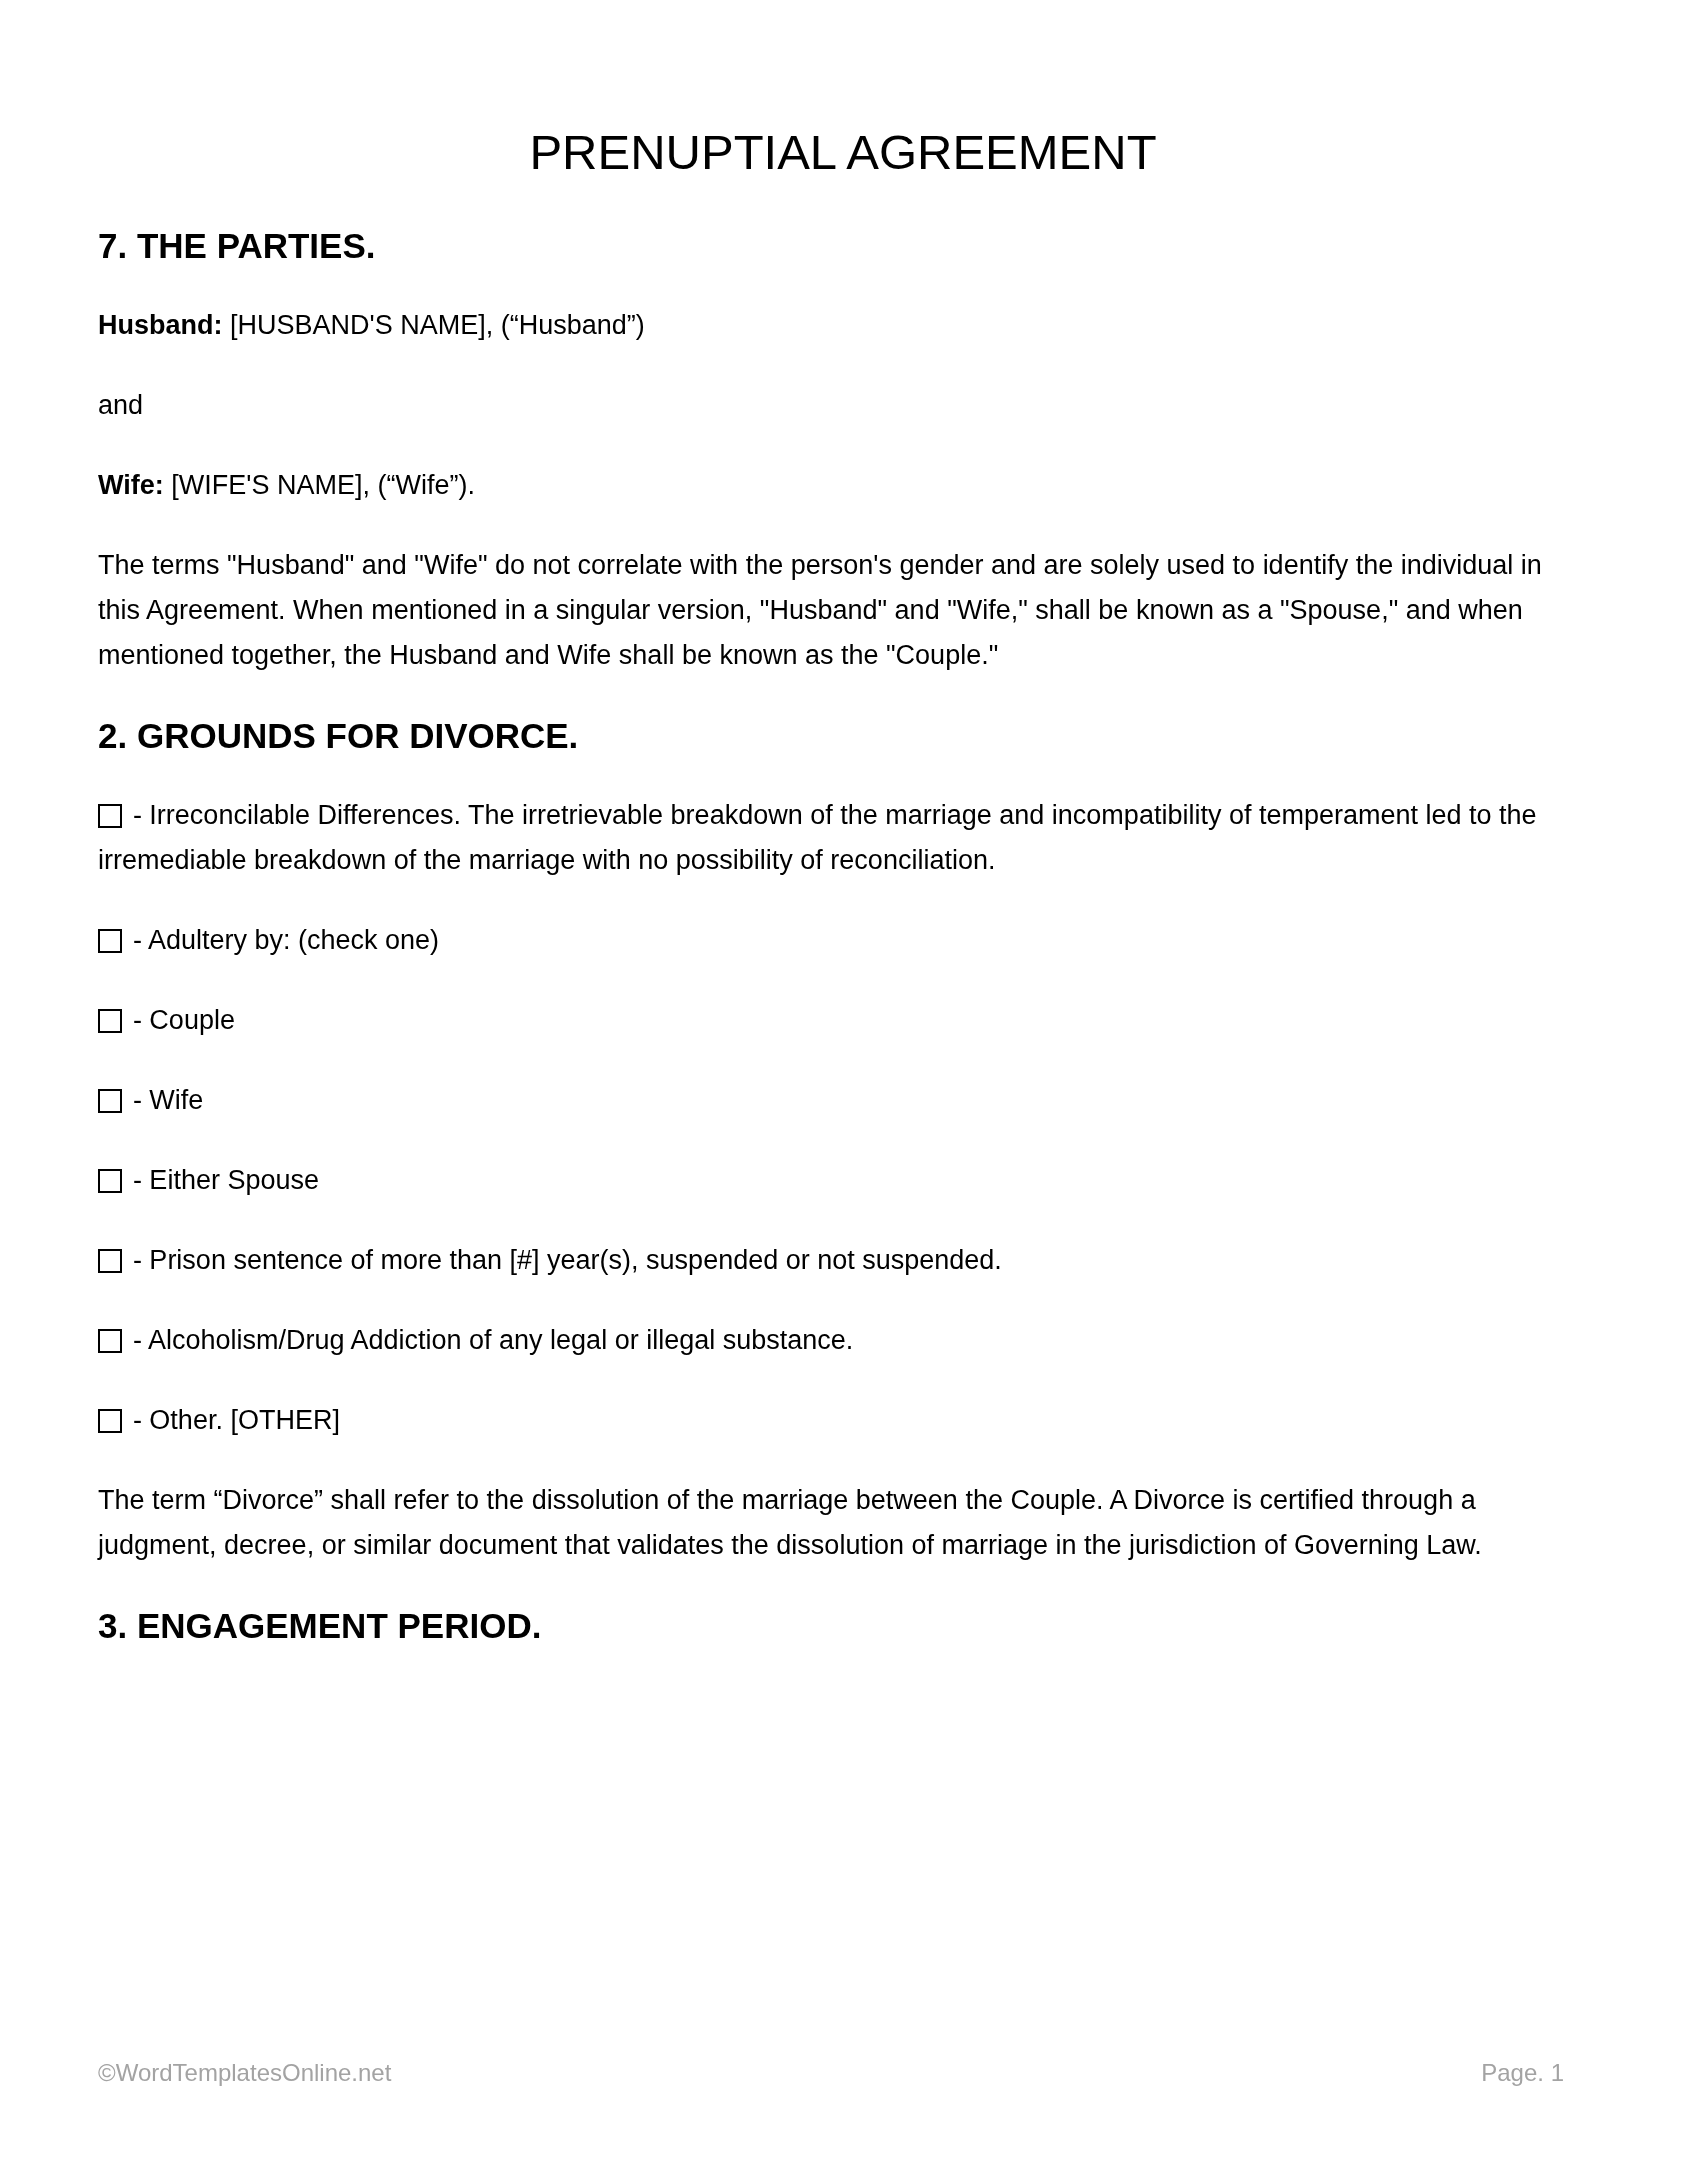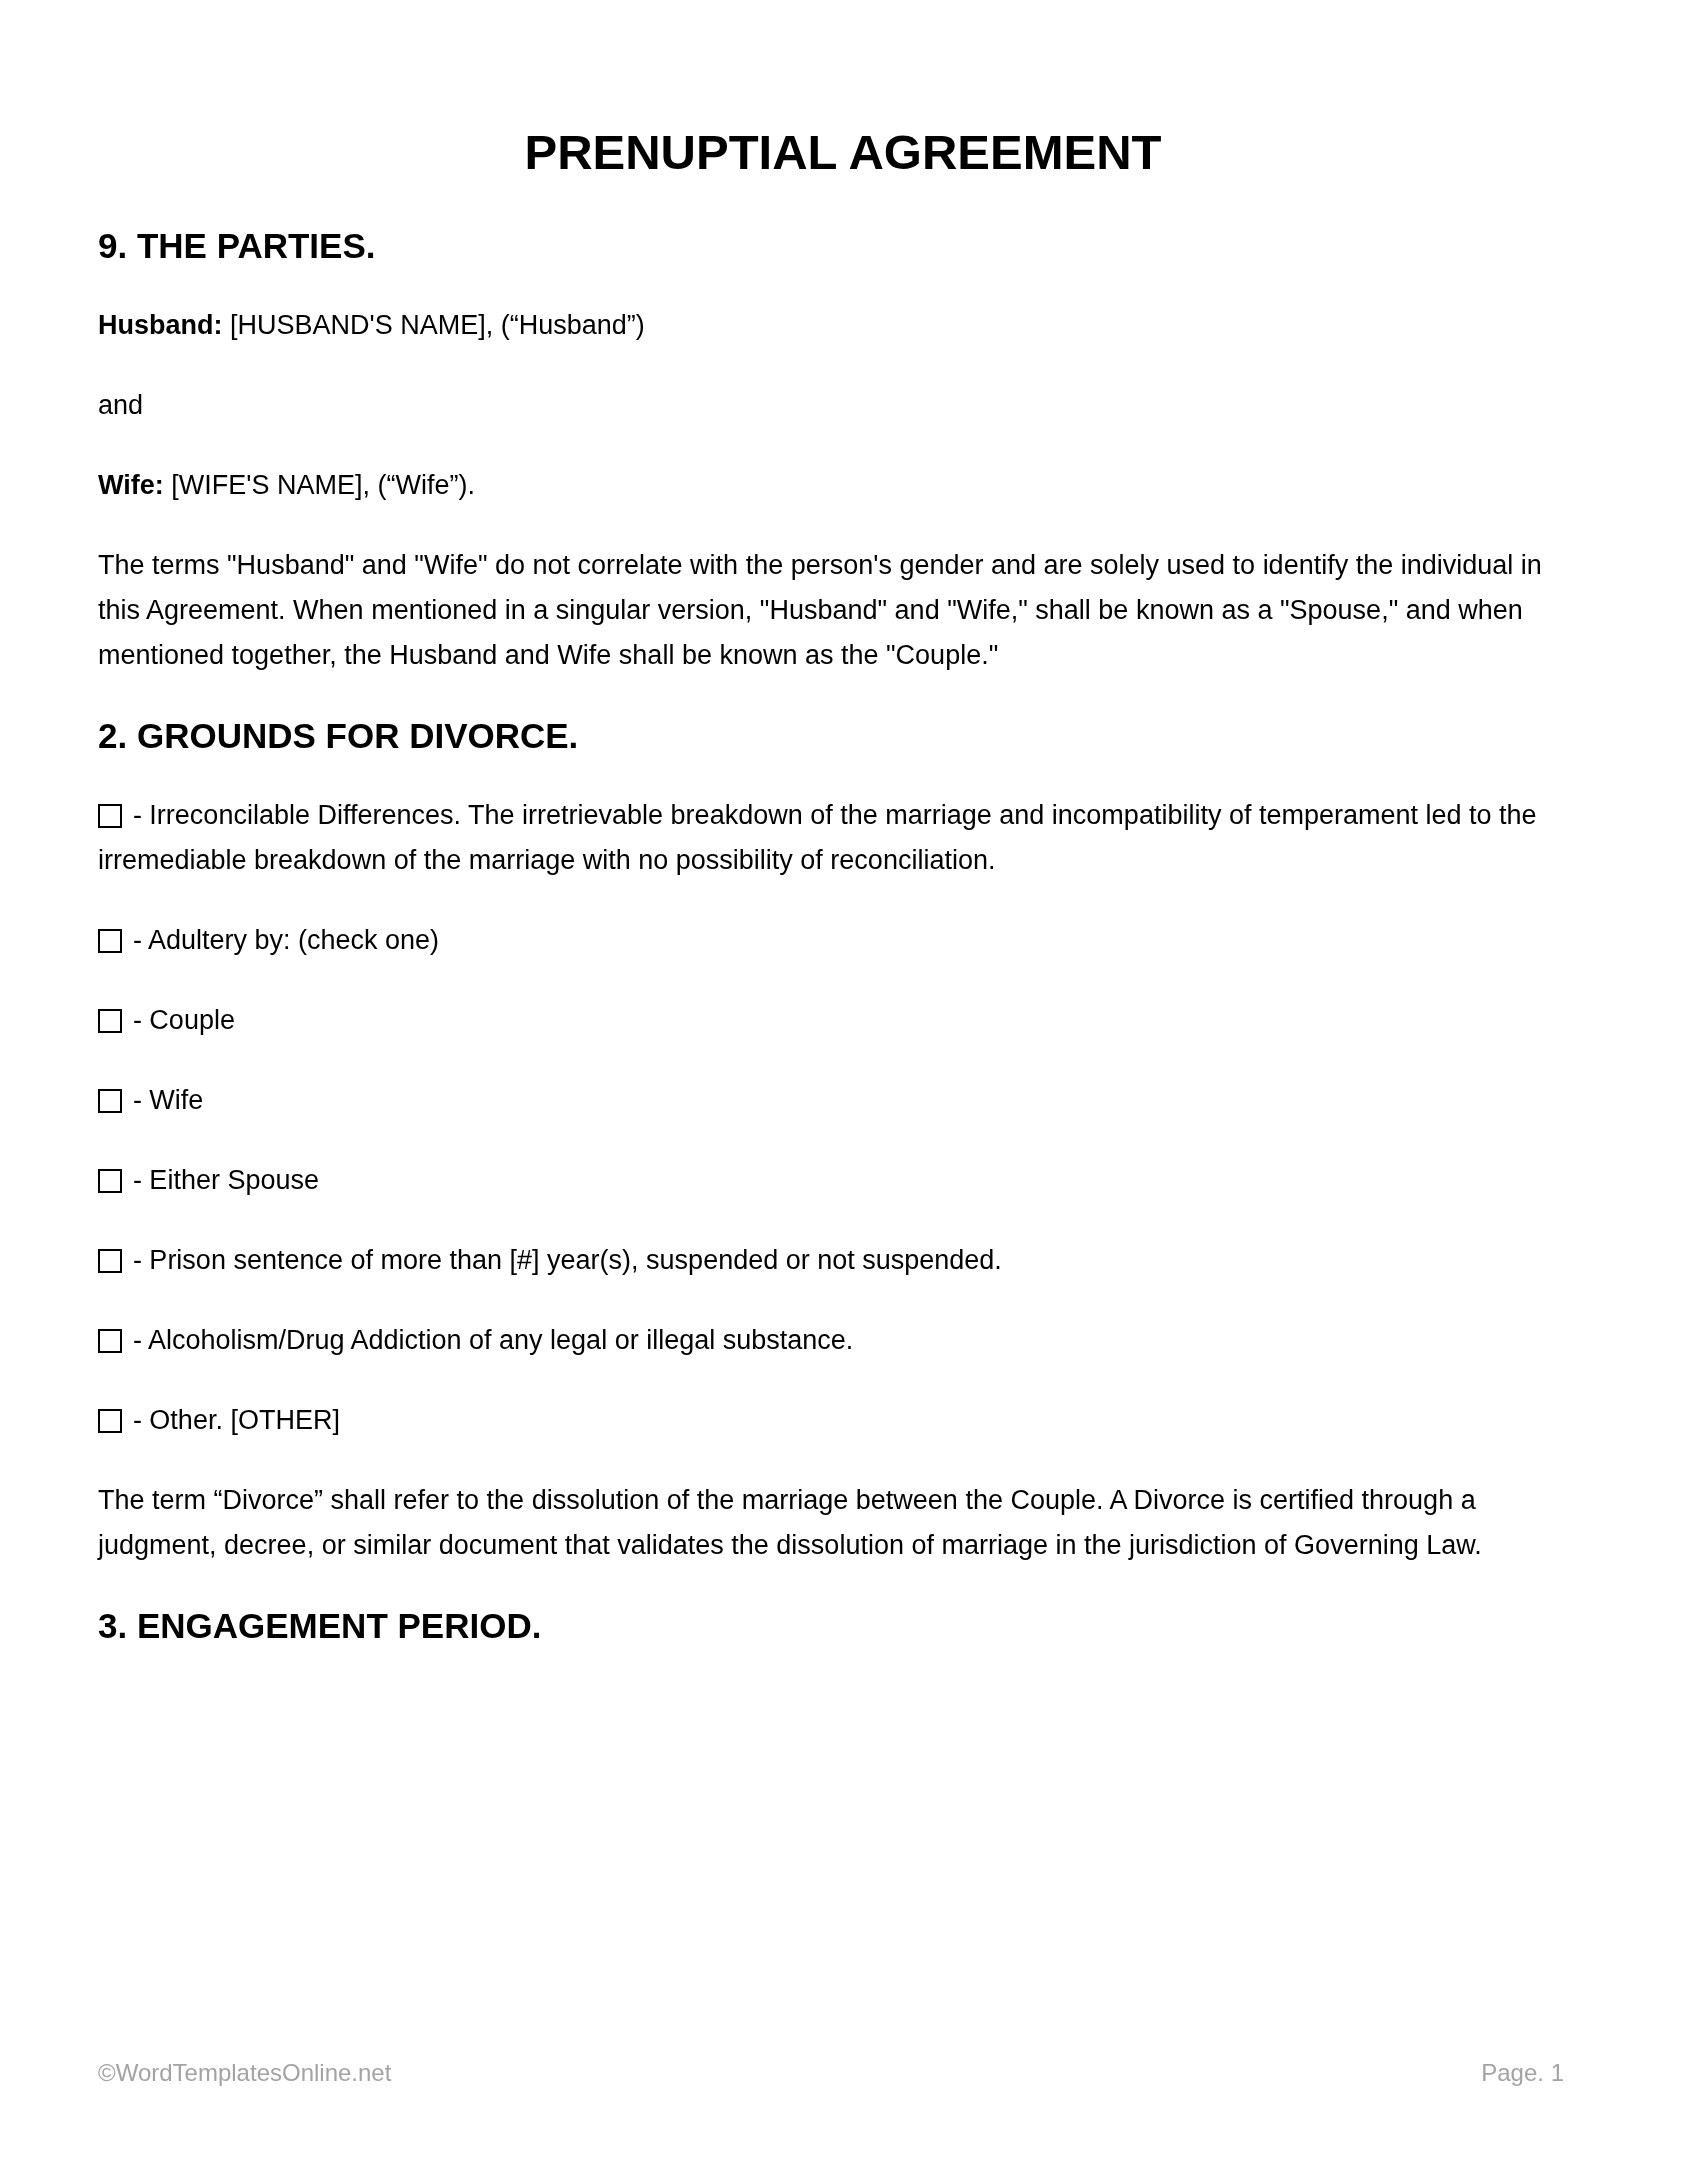--- a/index.html
+++ b/index.html
@@ -16,21 +16,21 @@
     font-size: 27px;
     line-height: 45px;
     color: #000000;
   }
   .content {
     padding: 123px 98px 0 98px;
   }
   .doc-title {
     font-size: 49px;
     line-height: 58px;
-    font-weight: 700;
+    font-weight: 400;
     text-align: center;
     margin: 0 0 42px 0;
   }
   .section-heading {
     font-size: 35px;
     line-height: 45px;
     font-weight: 700;
     margin: 35px 0;
   }
   p {
@@ -62,21 +62,21 @@
   }
 </style>
 </head>
 <body>
 
 <div class="page">
   <div class="content">
 
     <h1 class="doc-title">PRENUPTIAL AGREEMENT</h1>
 
-    <h2 class="section-heading">9. THE PARTIES.</h2>
+    <h2 class="section-heading">7. THE PARTIES.</h2>
 
 
     <p><span class="lead-label">Husband:</span><span> [HUSBAND'S NAME], (“Husband”)</span></p>
 
     <p>and</p>
 
     <p><span class="lead-label">Wife:</span><span> [WIFE'S NAME], (“Wife”).</span></p>
 
     <p>The terms "Husband" and "Wife" do not correlate with the person's gender and are solely used to identify the individual in this Agreement. When mentioned in a singular version, "Husband" and "Wife," shall be known as a "Spouse," and when mentioned together, the Husband and Wife shall be known as the "Couple."</p>
 

